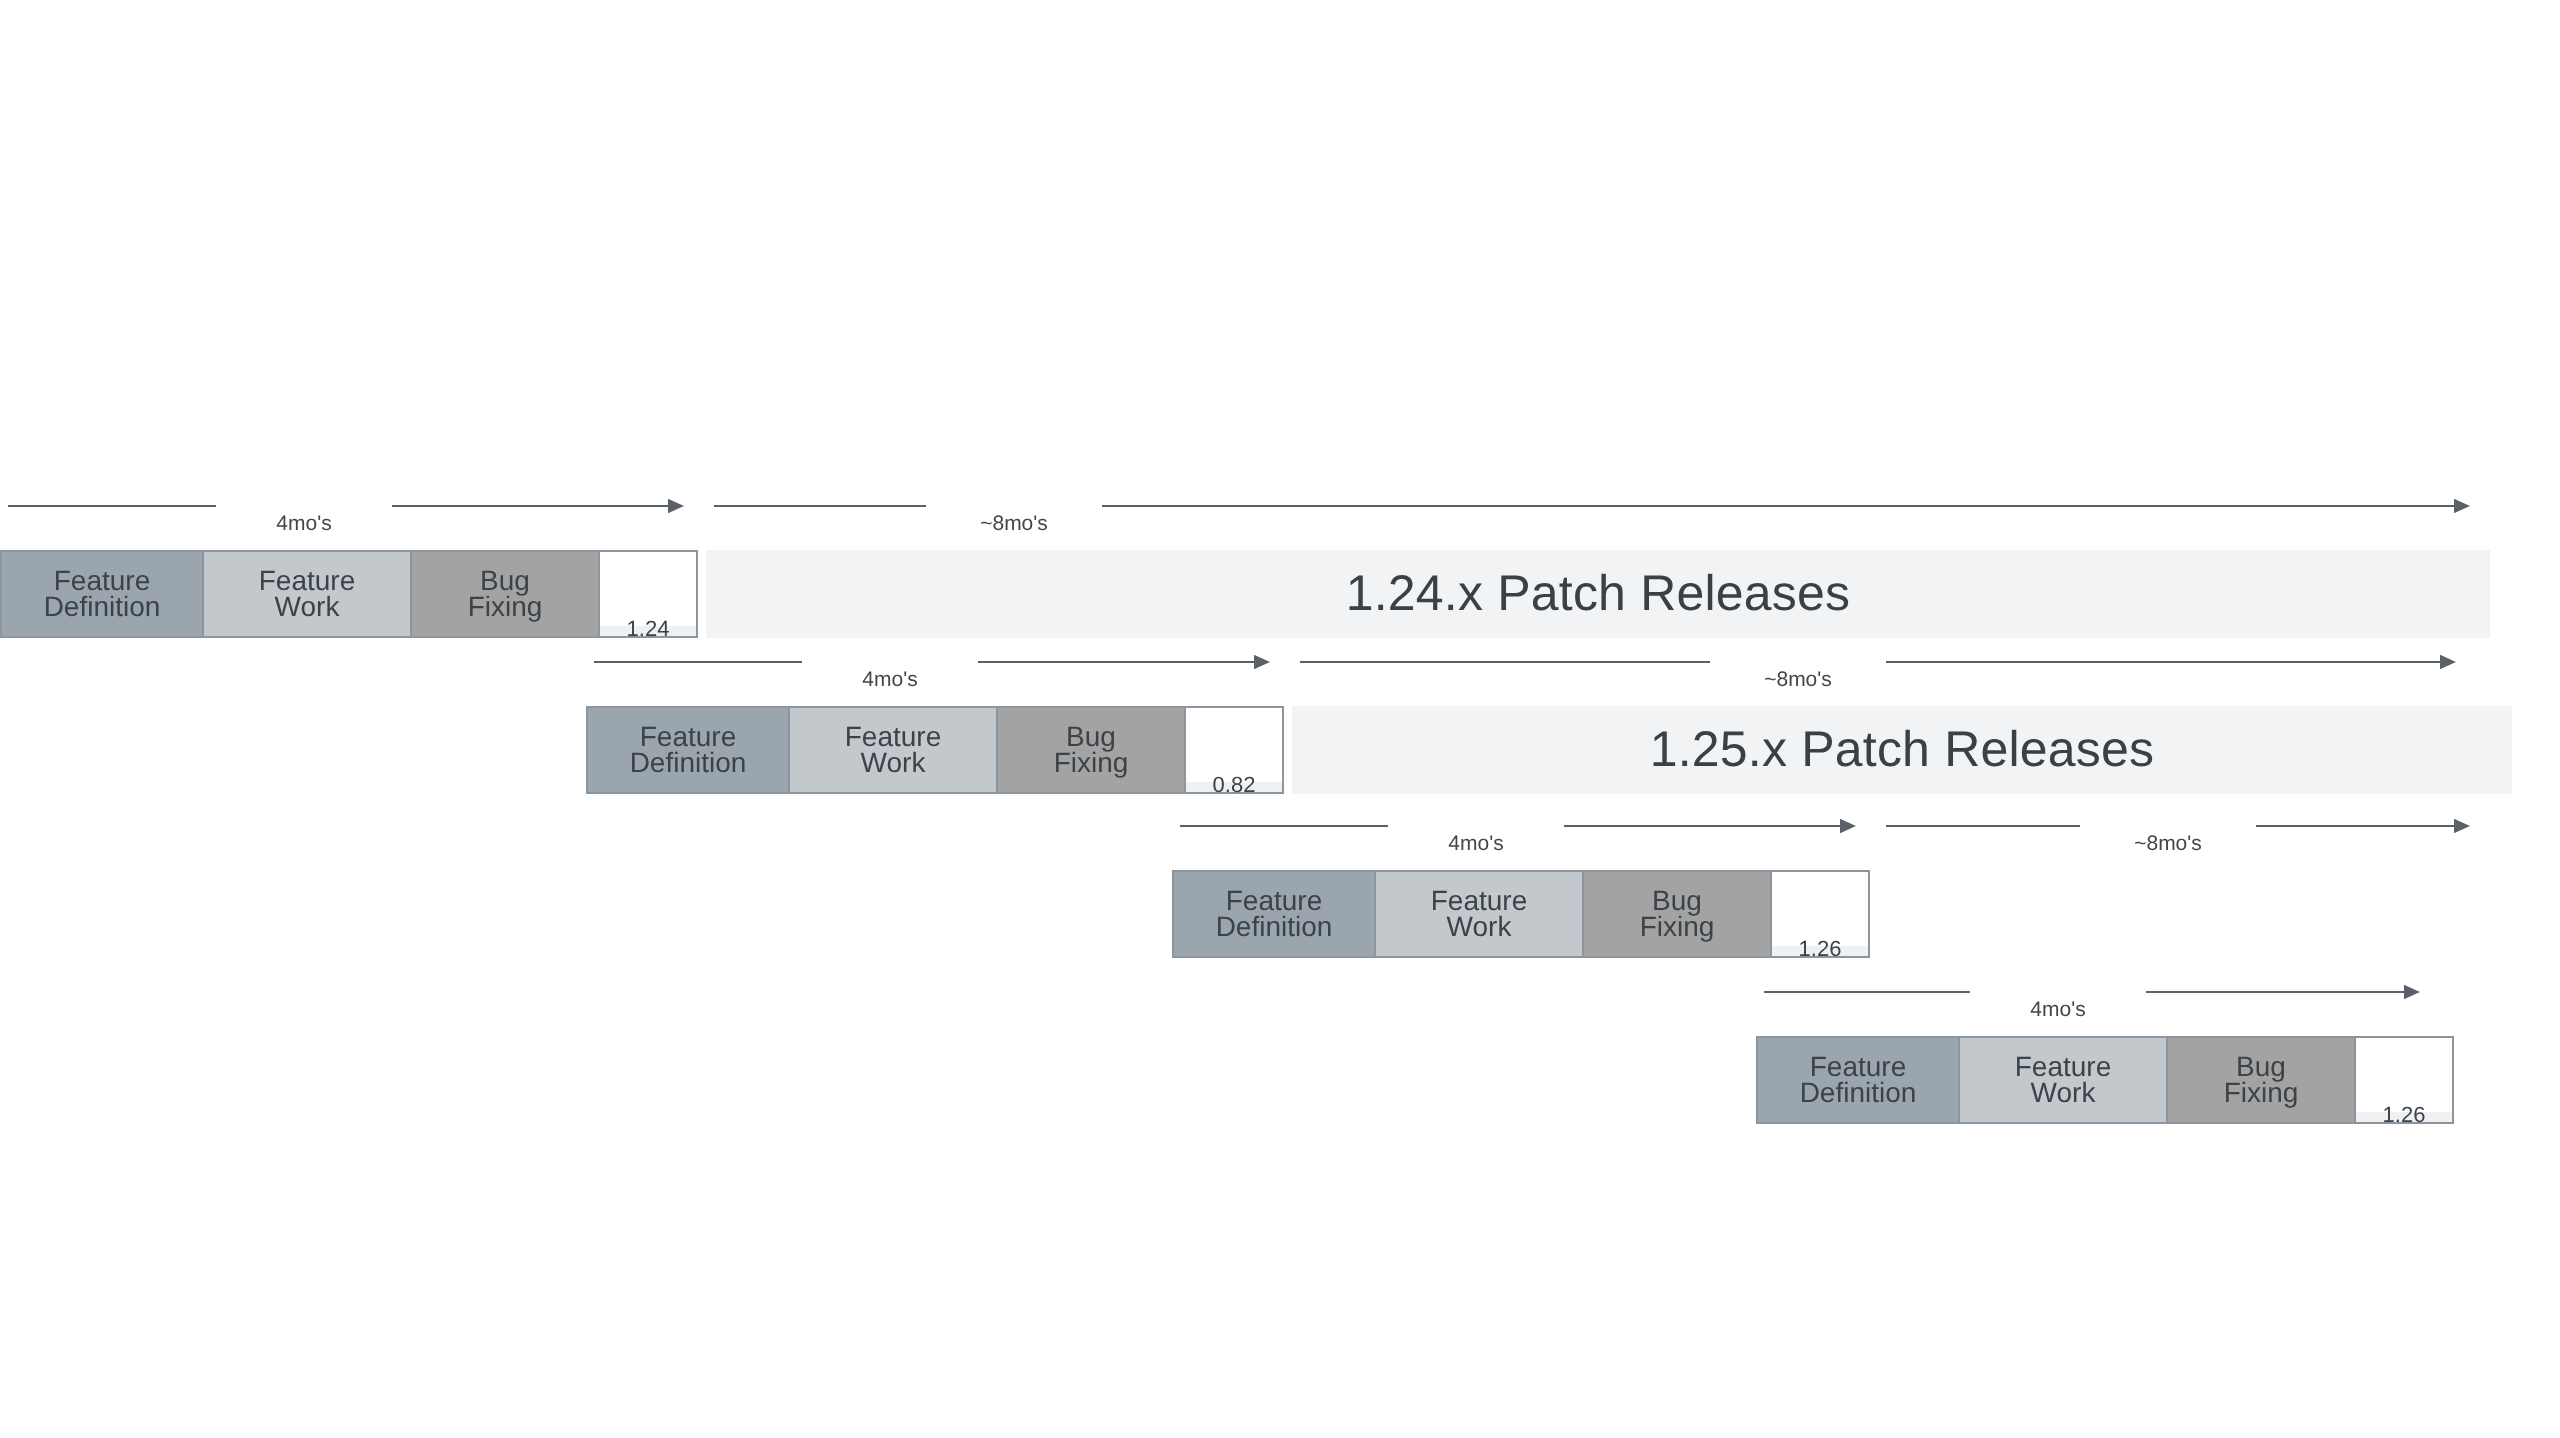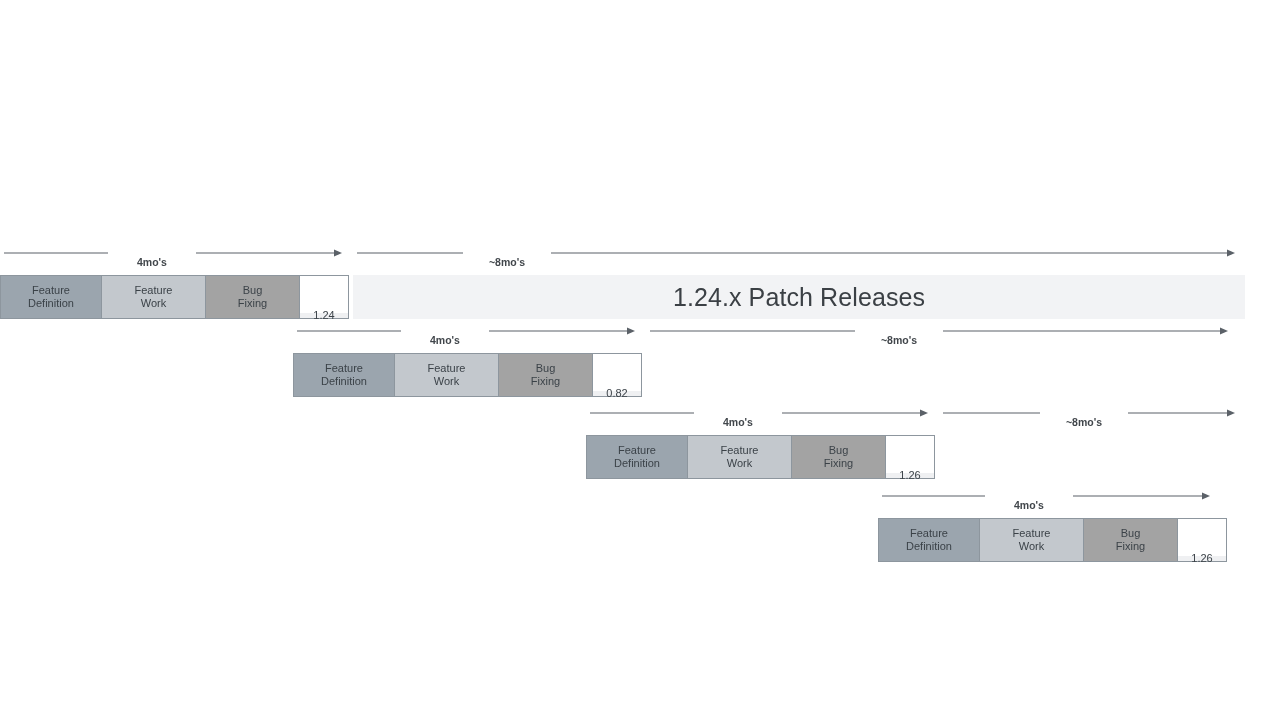--- a/index.html
+++ b/index.html
@@ -46,21 +46,21 @@
     box-sizing: border-box;
     border: 1px solid #8d969e;
   }
   .phase {
     box-sizing: border-box;
     display: flex;
     flex-direction: column;
     align-items: center;
     justify-content: center;
     border-right: 1px solid #8d969e;
-    font-size: 11px;
+    font-size: 14px;
     line-height: 13px;
     color: #3b4248;
     text-align: center;
     white-space: nowrap;
   }
   .phase:last-child { border-right: none; }
   .phase-def     { background: #9ba5ae; width: 101px; }
   .phase-work    { background: #c3c8cd; width: 104px; }
   .phase-bug     { background: #a3a3a3; width: 94px; }
   .phase-version { background: #eff0f2; width: 48px; font-size: 11px; margin-top: 37px; }
@@ -71,21 +71,20 @@
     height: 22px;
   }
   .measure svg { display: block; overflow: visible; }
   .measure-label {
     position: absolute;
     top: 8px;
     font-size: 10.5px;
     color: #41464b;
     white-space: nowrap;
     transform: translateX(-50%);
-    font-weight: bold;
   }
 </style>
 </head>
 <body>
 
 <div id="canvas">
     <div class="patch-band" style="left: 353px; top: 275px; width: 892px; align-items: center;">
       <span class="patch-band-label">1.24.x Patch Releases</span>
     </div>
     <div class="phase-bar" style="left: 0px; top: 275px;">
@@ -114,20 +113,23 @@
       <span class="measure-label" style="left: 148px;">4mo's</span>
     </div>
     <div class="measure" style="left: 357px; top: 248px; width: 878px;">
       <svg width="878" height="10">
         <line x1="0" y1="5" x2="106" y2="5" stroke="#5b6168" stroke-width="1.1"></line>
         <line x1="194" y1="5" x2="871" y2="5" stroke="#5b6168" stroke-width="1.1"></line>
         <polygon points="870,1.4 878,5 870,8.6" fill="#5b6168"></polygon>
       </svg>
       <span class="measure-label" style="left: 150px;">~8mo's</span>
     </div>
+    <div class="patch-band" style="left: 646px; top: 353px; width: 610px;">
+      <span class="patch-band-label">1.25.x Patch Releases</span>
+    </div>
     <div class="phase-bar" style="left: 293px; top: 353px;">
       <div class="phase phase-def">
         <span>Feature</span>
         <span>Definition</span>
       </div>
       <div class="phase phase-work">
         <span>Feature</span>
         <span>Work</span>
       </div>
       <div class="phase phase-bug">

